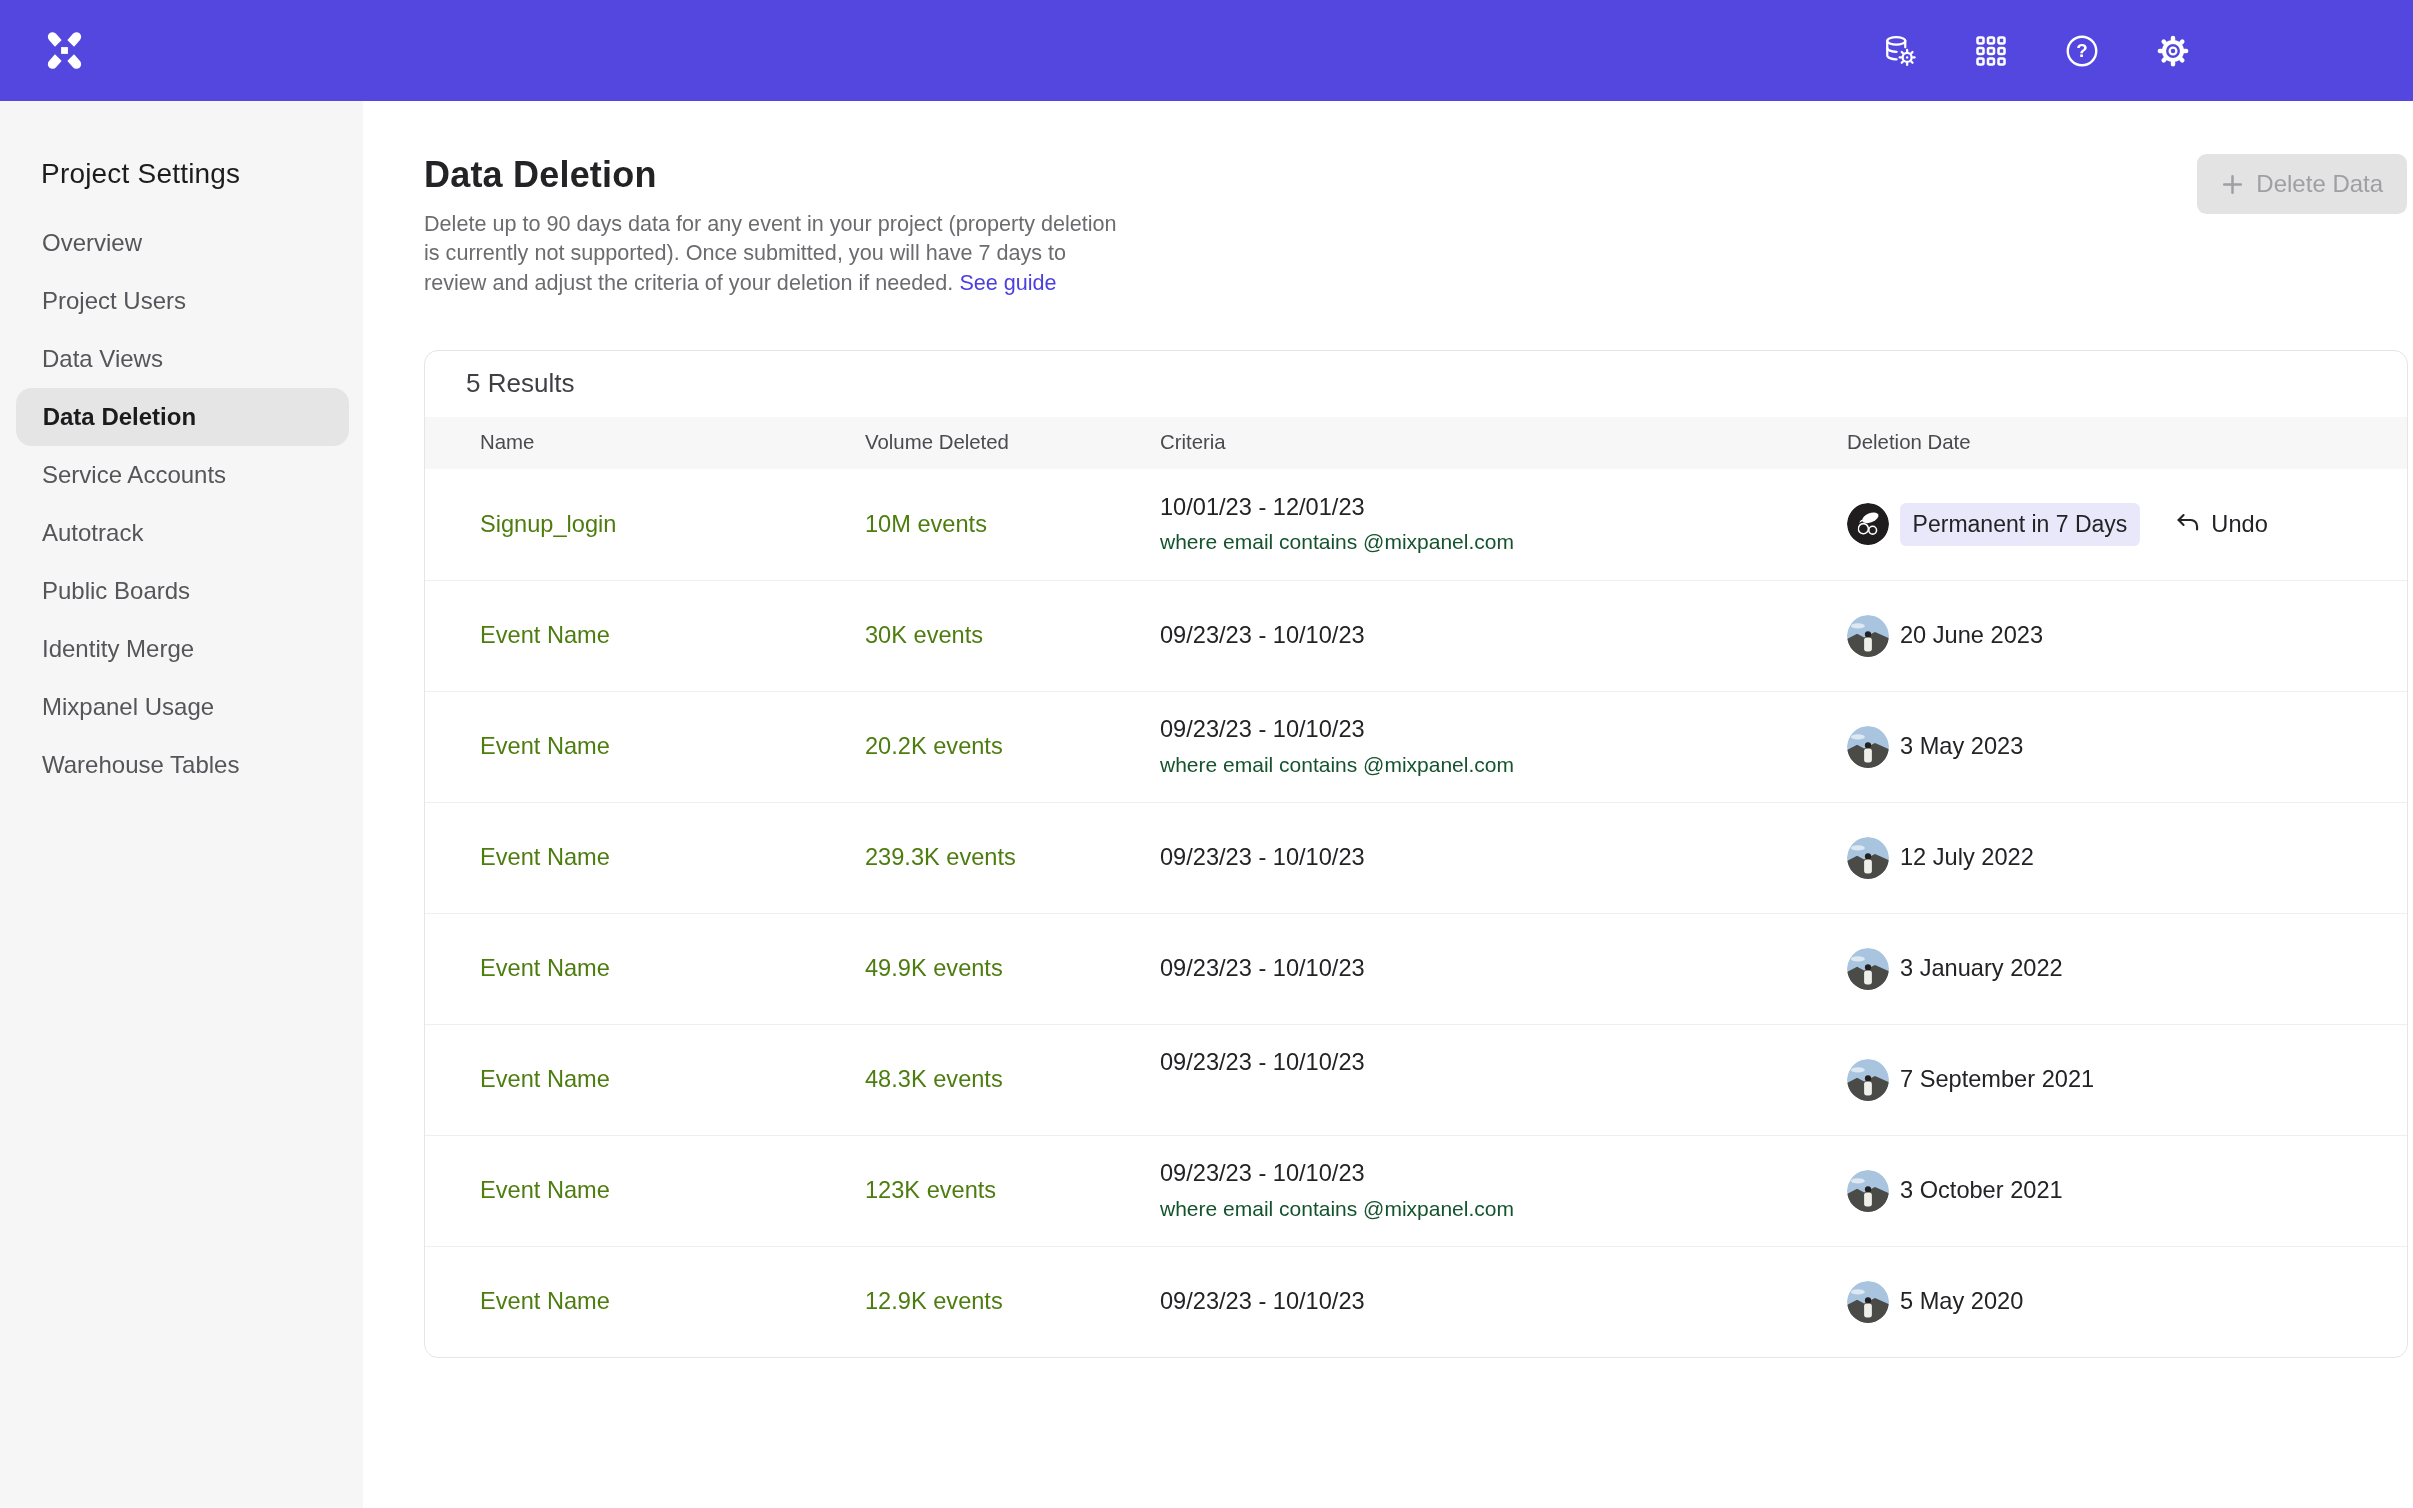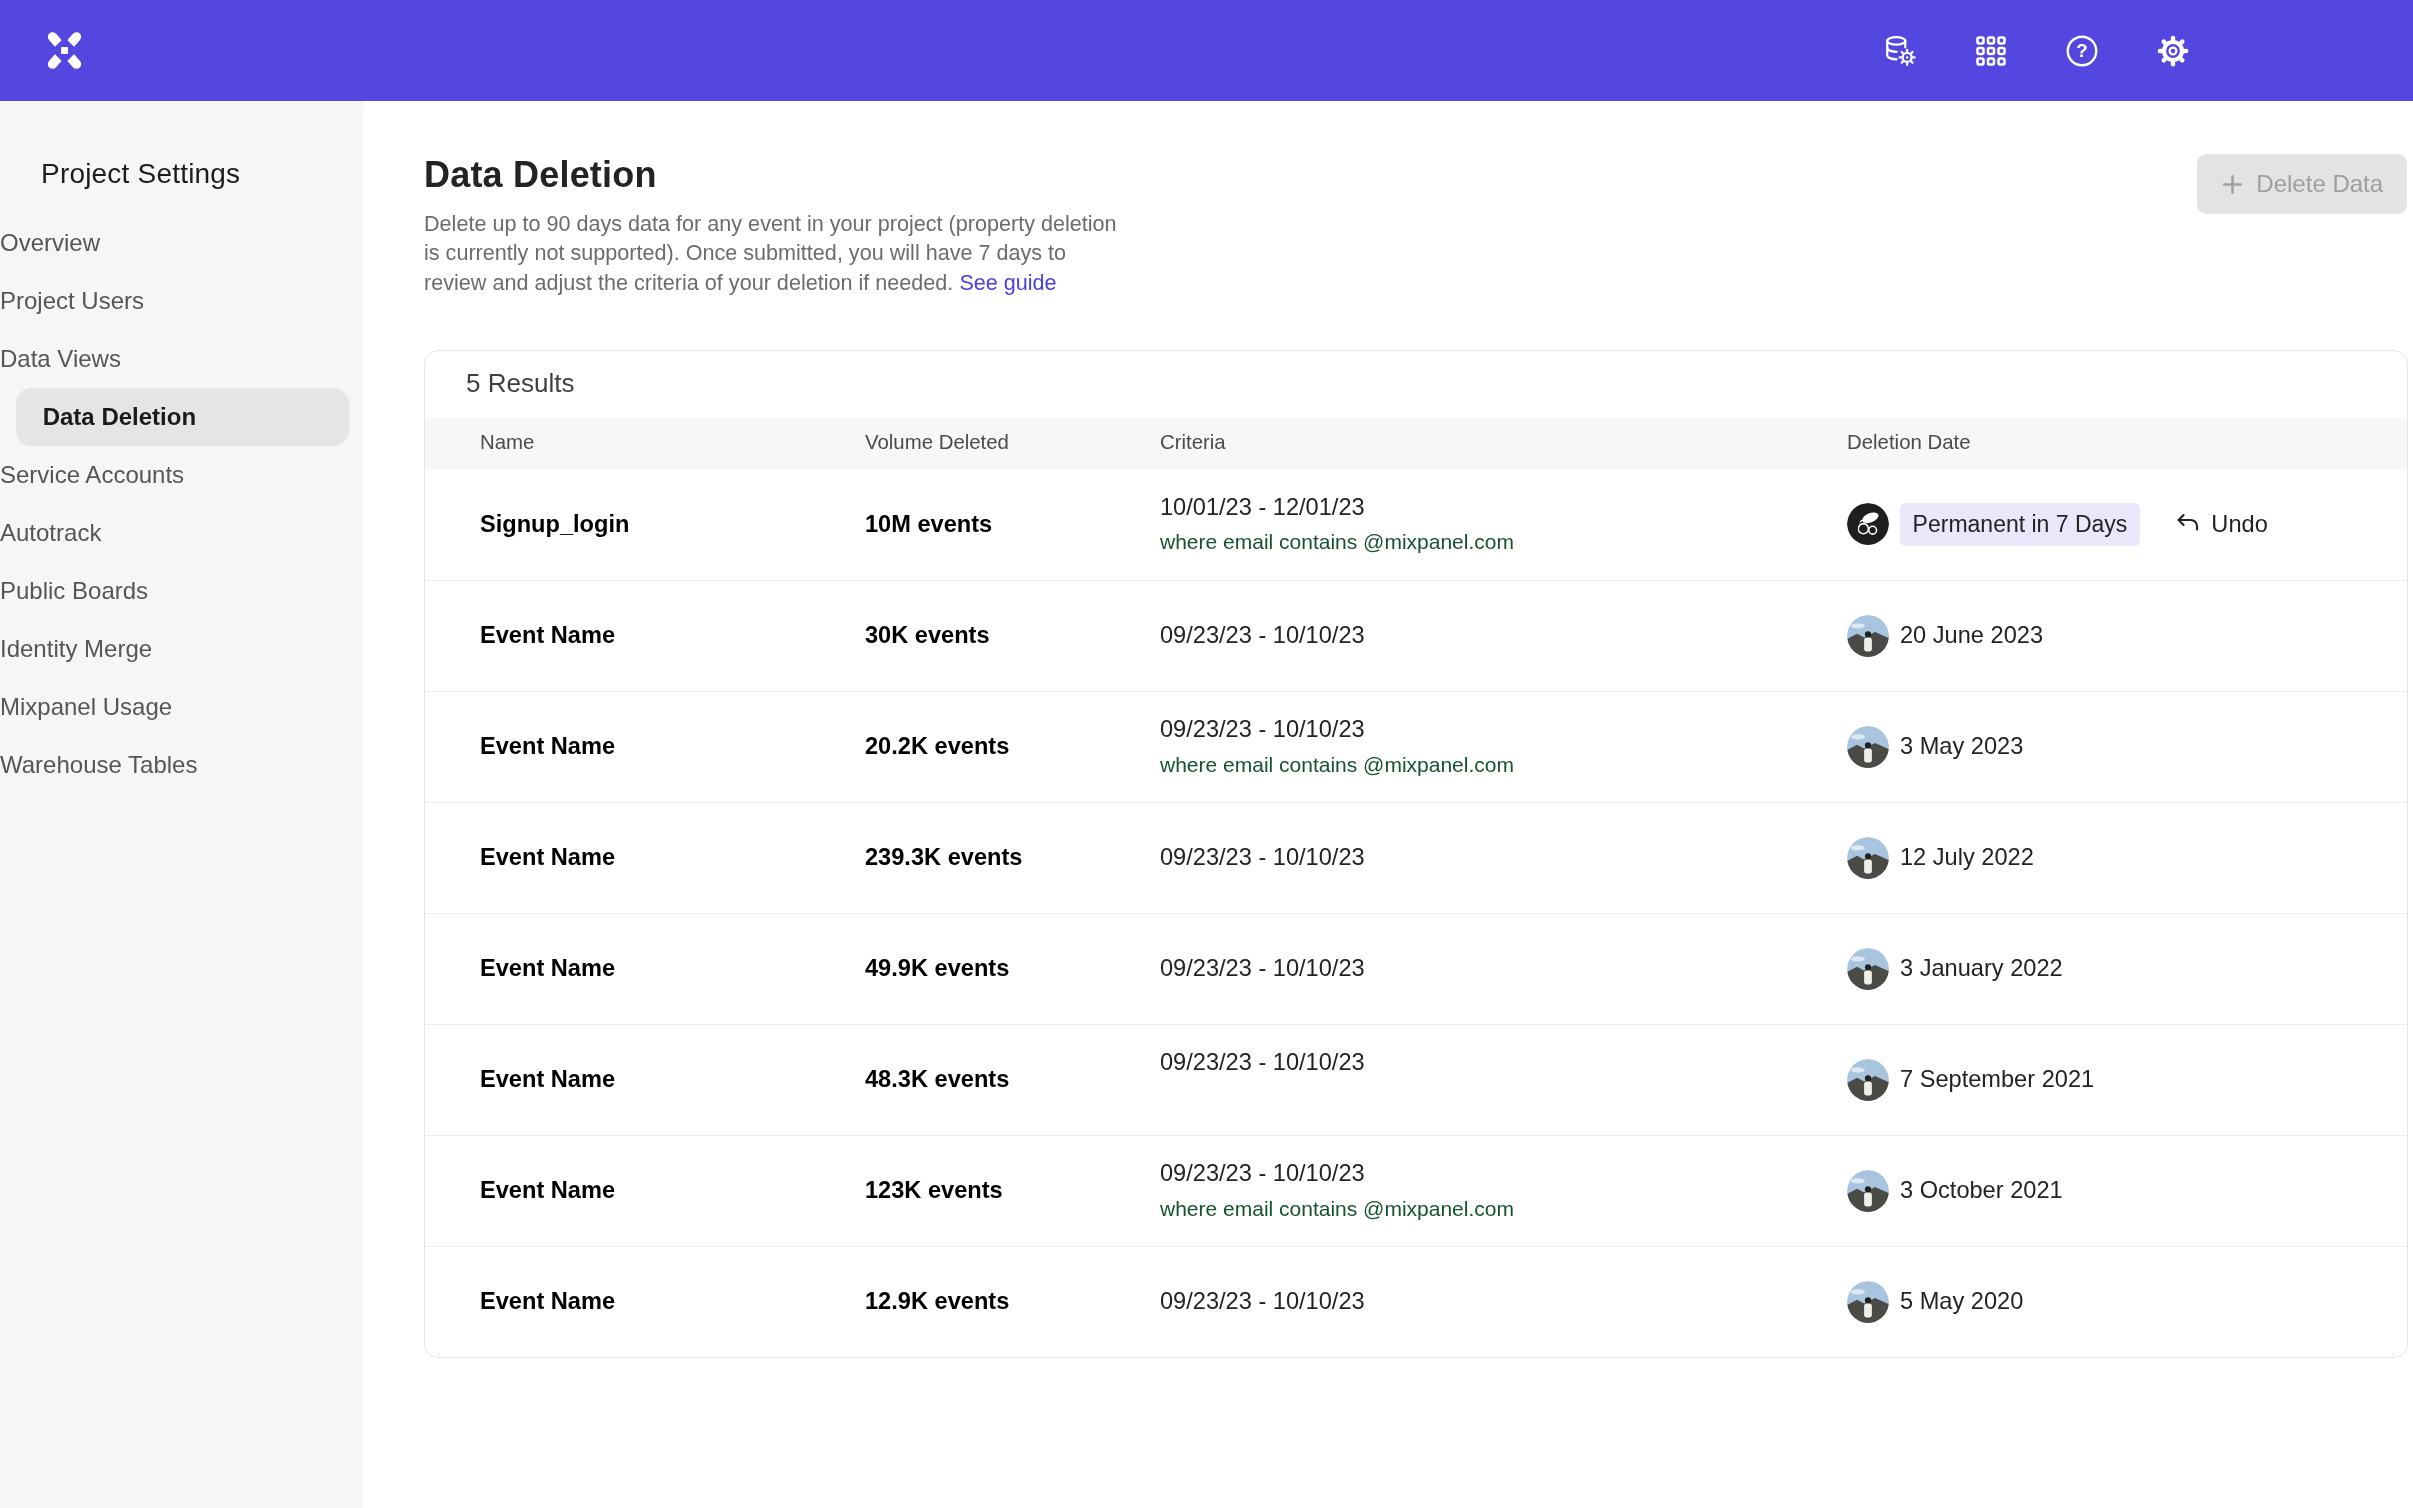--- a/index.html
+++ b/index.html
@@ -13,21 +13,21 @@
   .topbar-icons { display:flex; align-items:center; gap:55px; margin-right:222px; }
   .tb-icon { width:36px; height:36px; display:flex; align-items:center; justify-content:center; cursor:pointer; }
 
   
   .layout { display:flex; height:1408px; }
 
   
   .sidebar { width:363px; background:#F6F6F6; padding-top:57px; flex-shrink:0; }
   .sidebar-title { margin-left:41px; font-size:28px; font-weight:normal; color:#1d1d1f; letter-spacing:0.2px; }
   .sidebar-list { margin-top:23.6px; }
-  .sidebar-item { height:58px; display:flex; align-items:center; 
+  .sidebar-item { height:58px; display:flex; align-items:center; padding-left:42px;
                   font-size:24px; color:#55555a; cursor:pointer; }
   .sidebar-item.active { background:#E5E5E6; border-radius:15.7px; margin:0 14px 0 15.7px;
                          padding-left:27px; color:#1b1b1d; font-weight:bold; }
 
   
   .content { flex:1; padding-left:61px; }
   .content-header { display:flex; justify-content:space-between; align-items:flex-start; margin-top:53px; }
   .page-title { font-size:36px; font-weight:bold; color:#232326; letter-spacing:0.2px; }
   .page-desc { margin-top:12.6px; width:707px; font-size:21.6px; line-height:1.38; color:#6c6c70; }
   .see-guide { color:#4B3FDE; text-decoration:none; cursor:pointer; }
@@ -39,21 +39,21 @@
   .card { width:1984px; margin-top:52px; border:1.6px solid #E5E5E6; border-radius:14px;
           background:#fff; overflow:hidden; }
   .results-bar { height:66px; display:flex; align-items:center; padding-left:41px;
                  font-size:26px; color:#3f3f44; }
   .thead { height:52px; background:#F7F7F8; display:grid;
            grid-template-columns:385px 295px 687px 1fr; padding-left:55px; align-items:center;
            font-size:20.4px; color:#4a4a4f; }
   .trow { height:111px; display:grid; grid-template-columns:385px 295px 687px 1fr;
           padding-left:55px; align-items:center; }
   .trow + .trow { border-top:1.6px solid #EFEFF0; }
-  .cell-name, .cell-volume { font-size:23.6px; color:#000000;font-weight:bold; }
+  .cell-name, .cell-volume { font-size:23.6px; color:#4d7c0f; }
   .cell-criteria { display:flex; flex-direction:column; justify-content:center; }
   .criteria-date { font-size:23.6px; color:#232326; }
   .criteria-sub { font-size:21px; color:#14532d; margin-top:9.4px; min-height:25px; }
   .cell-deletion { display:flex; align-items:center; }
   .avatar { width:42px; height:42px; border-radius:50%; flex-shrink:0; display:block; }
   .deletion-date { font-size:23.6px; color:#232326; margin-left:11px; }
   .status-badge { margin-left:11px; background:#E9E8FB; border-radius:6px; padding:7.9px 12.6px;
                   font-size:23px; color:#232326; }
   .undo-btn { display:flex; align-items:center; gap:9.4px; margin-left:35px; background:none;
               border:none; font-family:inherit; font-size:23.6px; color:#232326; cursor:pointer; }

